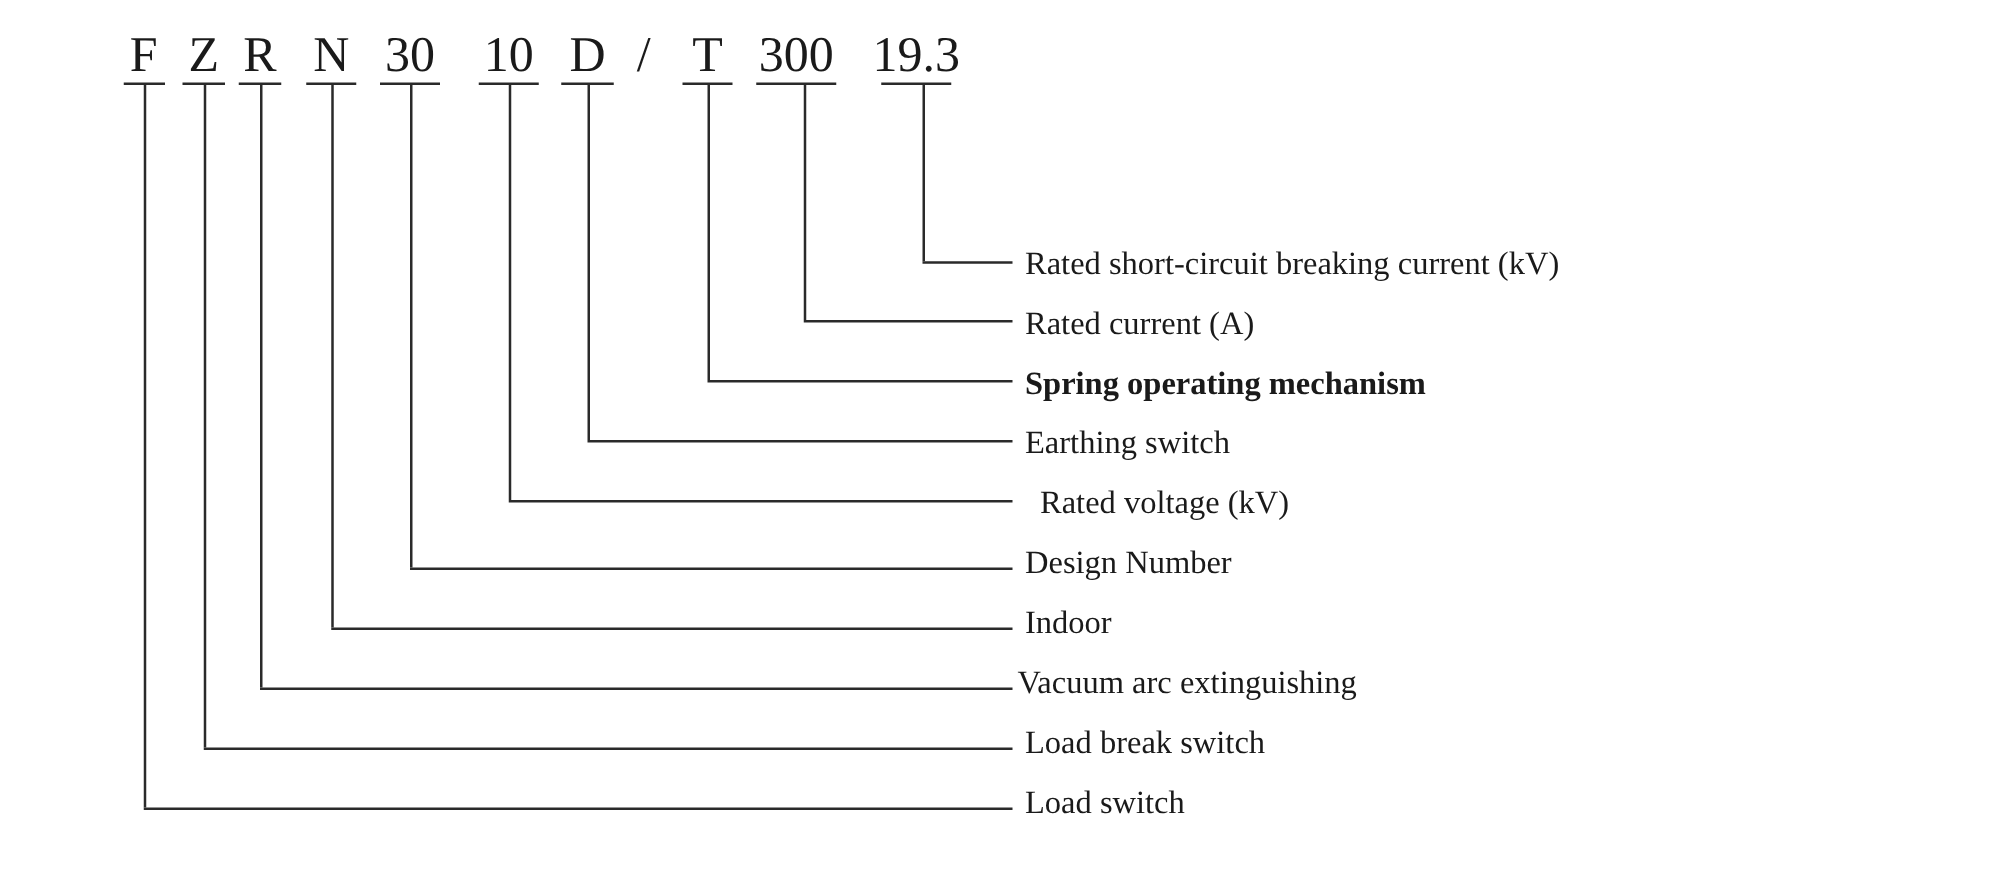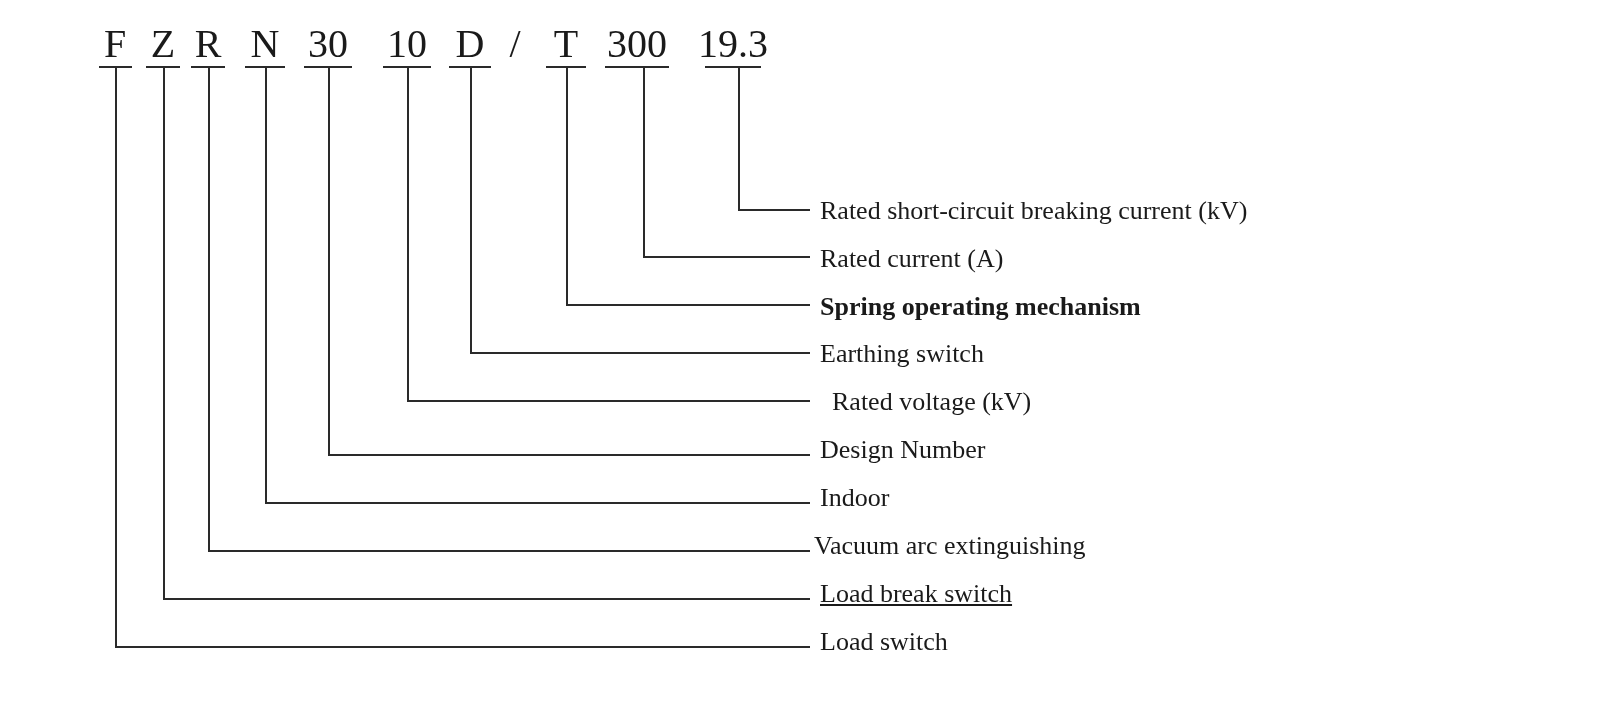--- a/index.html
+++ b/index.html
@@ -103,17 +103,17 @@
     </div>
   <div id="label-layer">
       <div class="desc" style="top: 191px; left: 820px;">Rated short-circuit breaking current (kV)</div>
       <div class="desc" style="top: 239px; left: 820px; text-align: right;">Rated current (A)</div>
       <div class="desc" style="top: 287px; left: 820px; font-weight: bold;">Spring operating mechanism</div>
       <div class="desc" style="top: 334px; left: 820px;">Earthing switch</div>
       <div class="desc" style="top: 382px; left: 820px; margin-left: 12px;">Rated voltage (kV)</div>
       <div class="desc" style="top: 430px; left: 820px;">Design Number</div>
       <div class="desc" style="top: 478px; left: 820px;">Indoor</div>
       <div class="desc" style="top: 526px; left: 772px; margin-left: 42px;">Vacuum arc extinguishing</div>
-      <div class="desc" style="top: 574px; left: 820px; text-decoration: underline;">Load break switch</div>
+      <div class="desc" style="top: 574px; left: 820px;">Load break switch</div>
       <div class="desc" style="top: 622px; left: 820px;">Load switch</div>
     </div>
 
 </div>
 
 </body></html>

